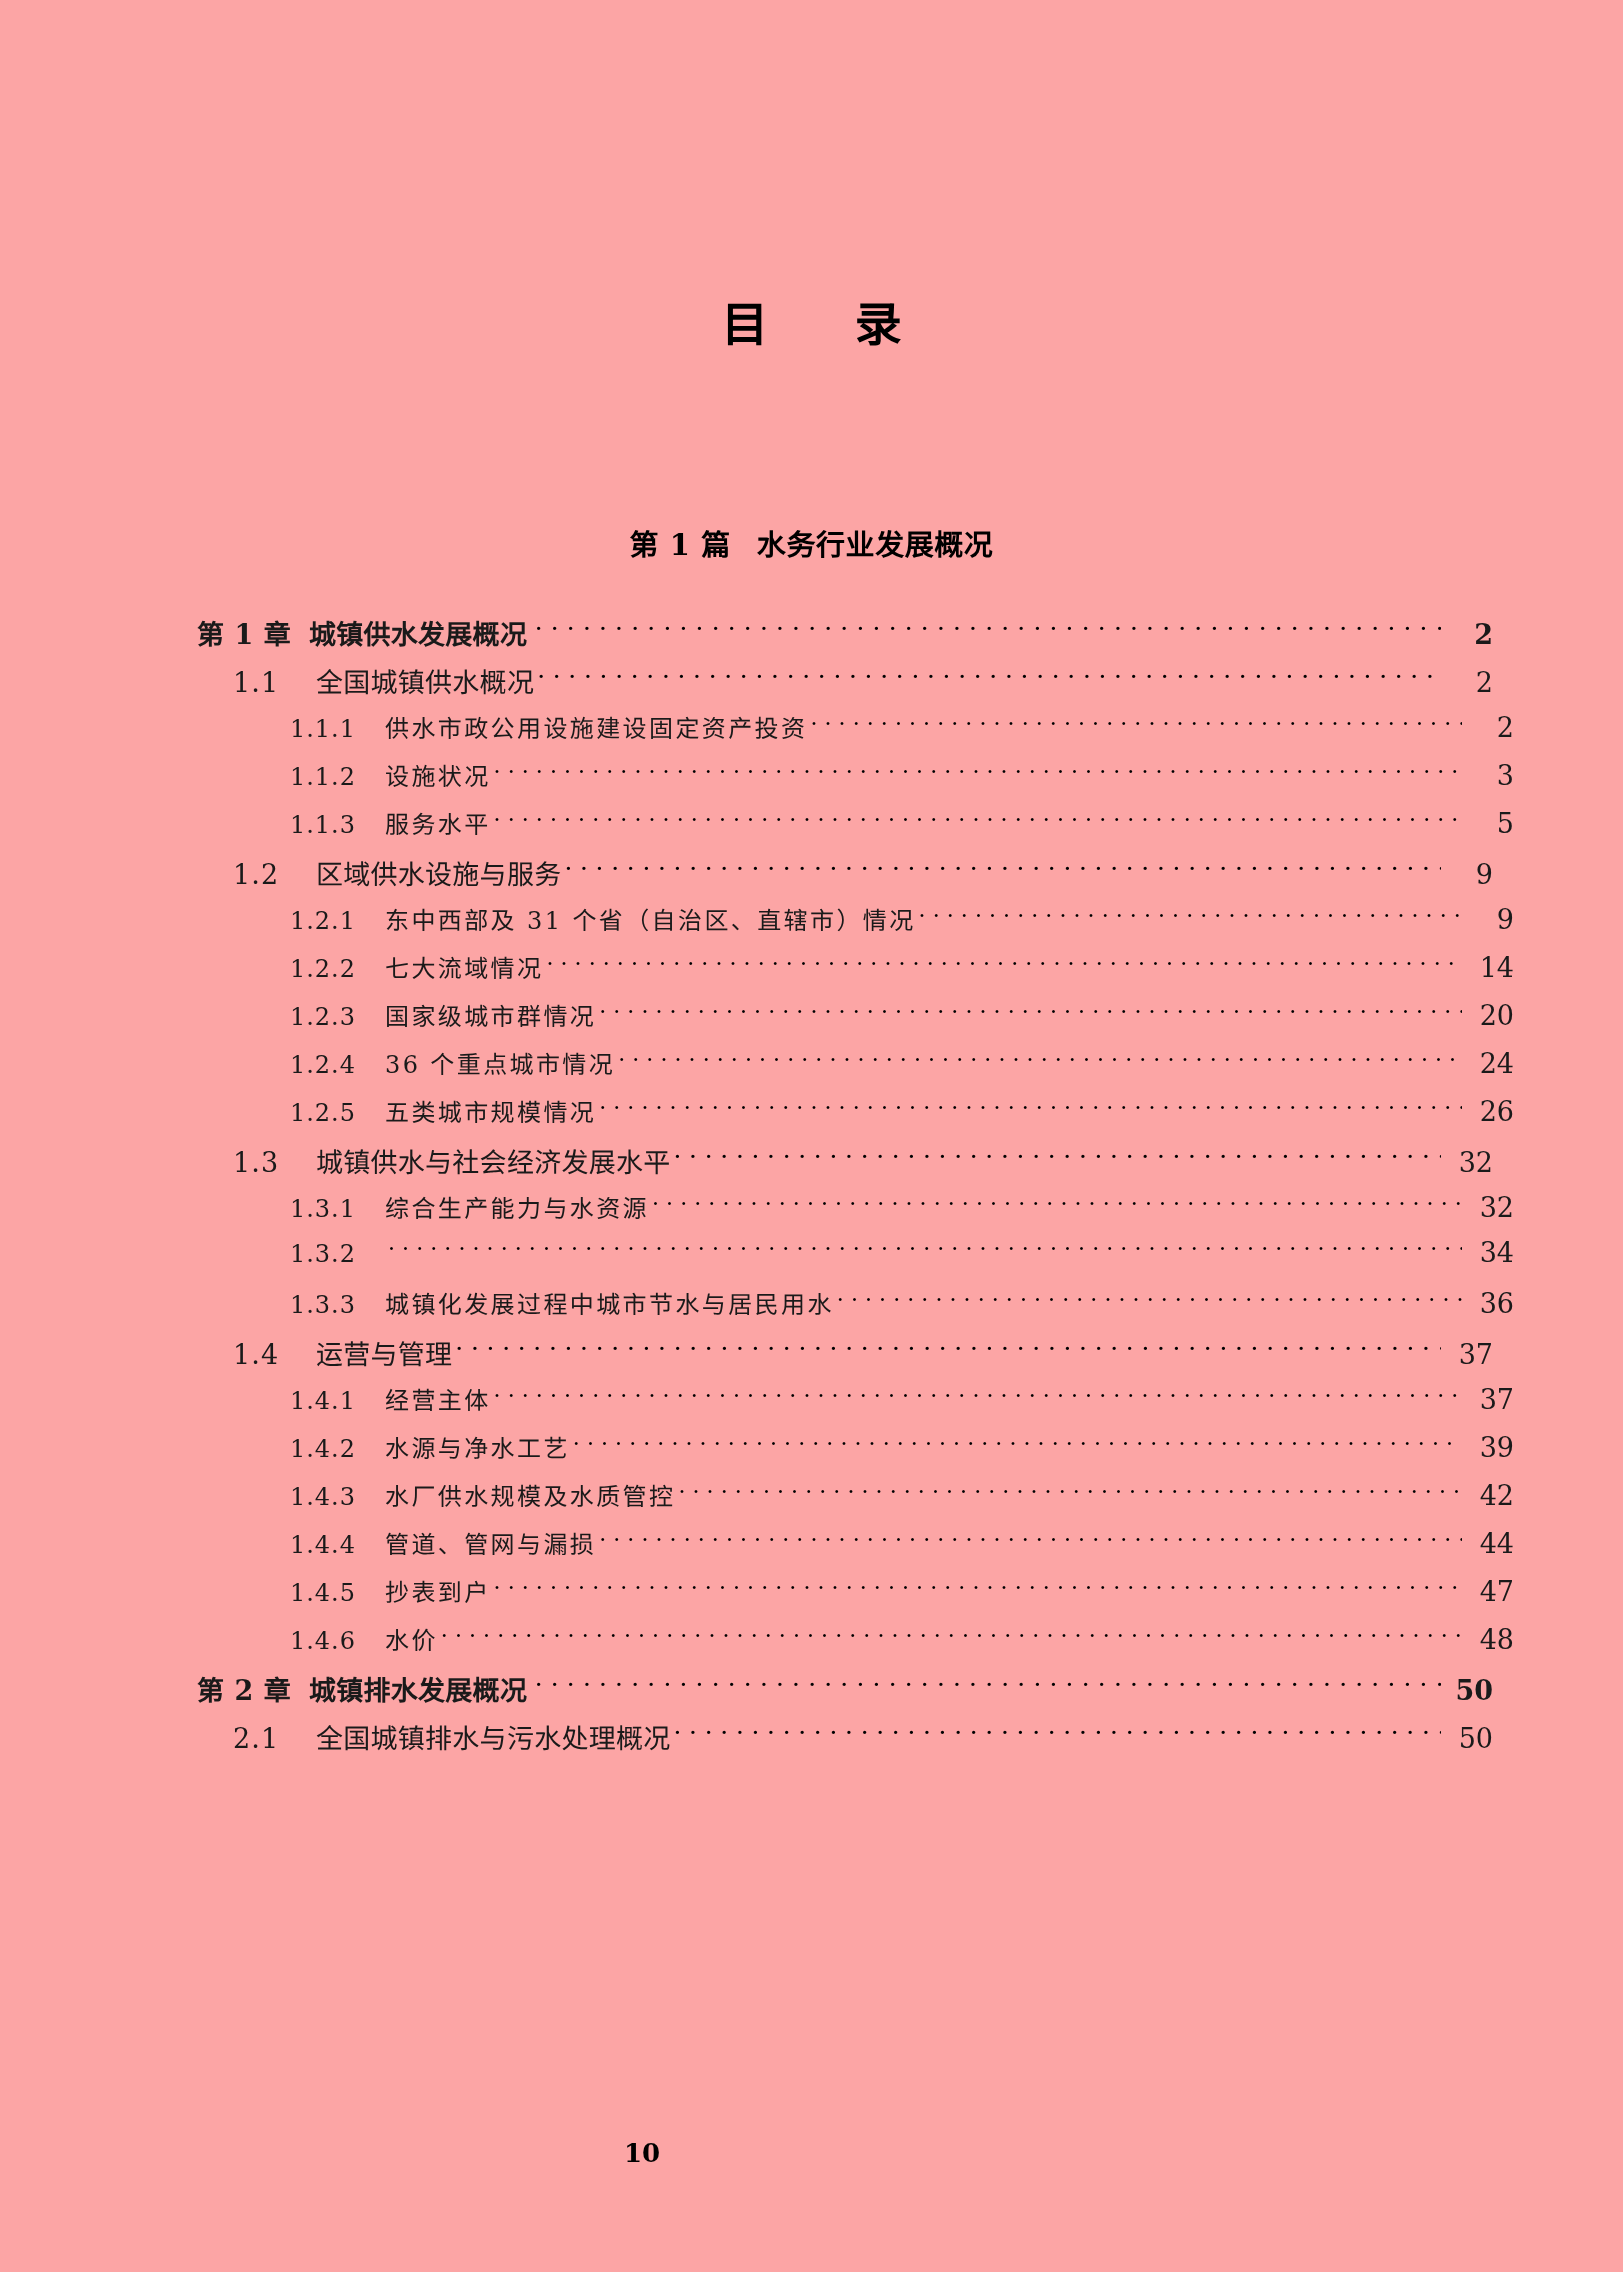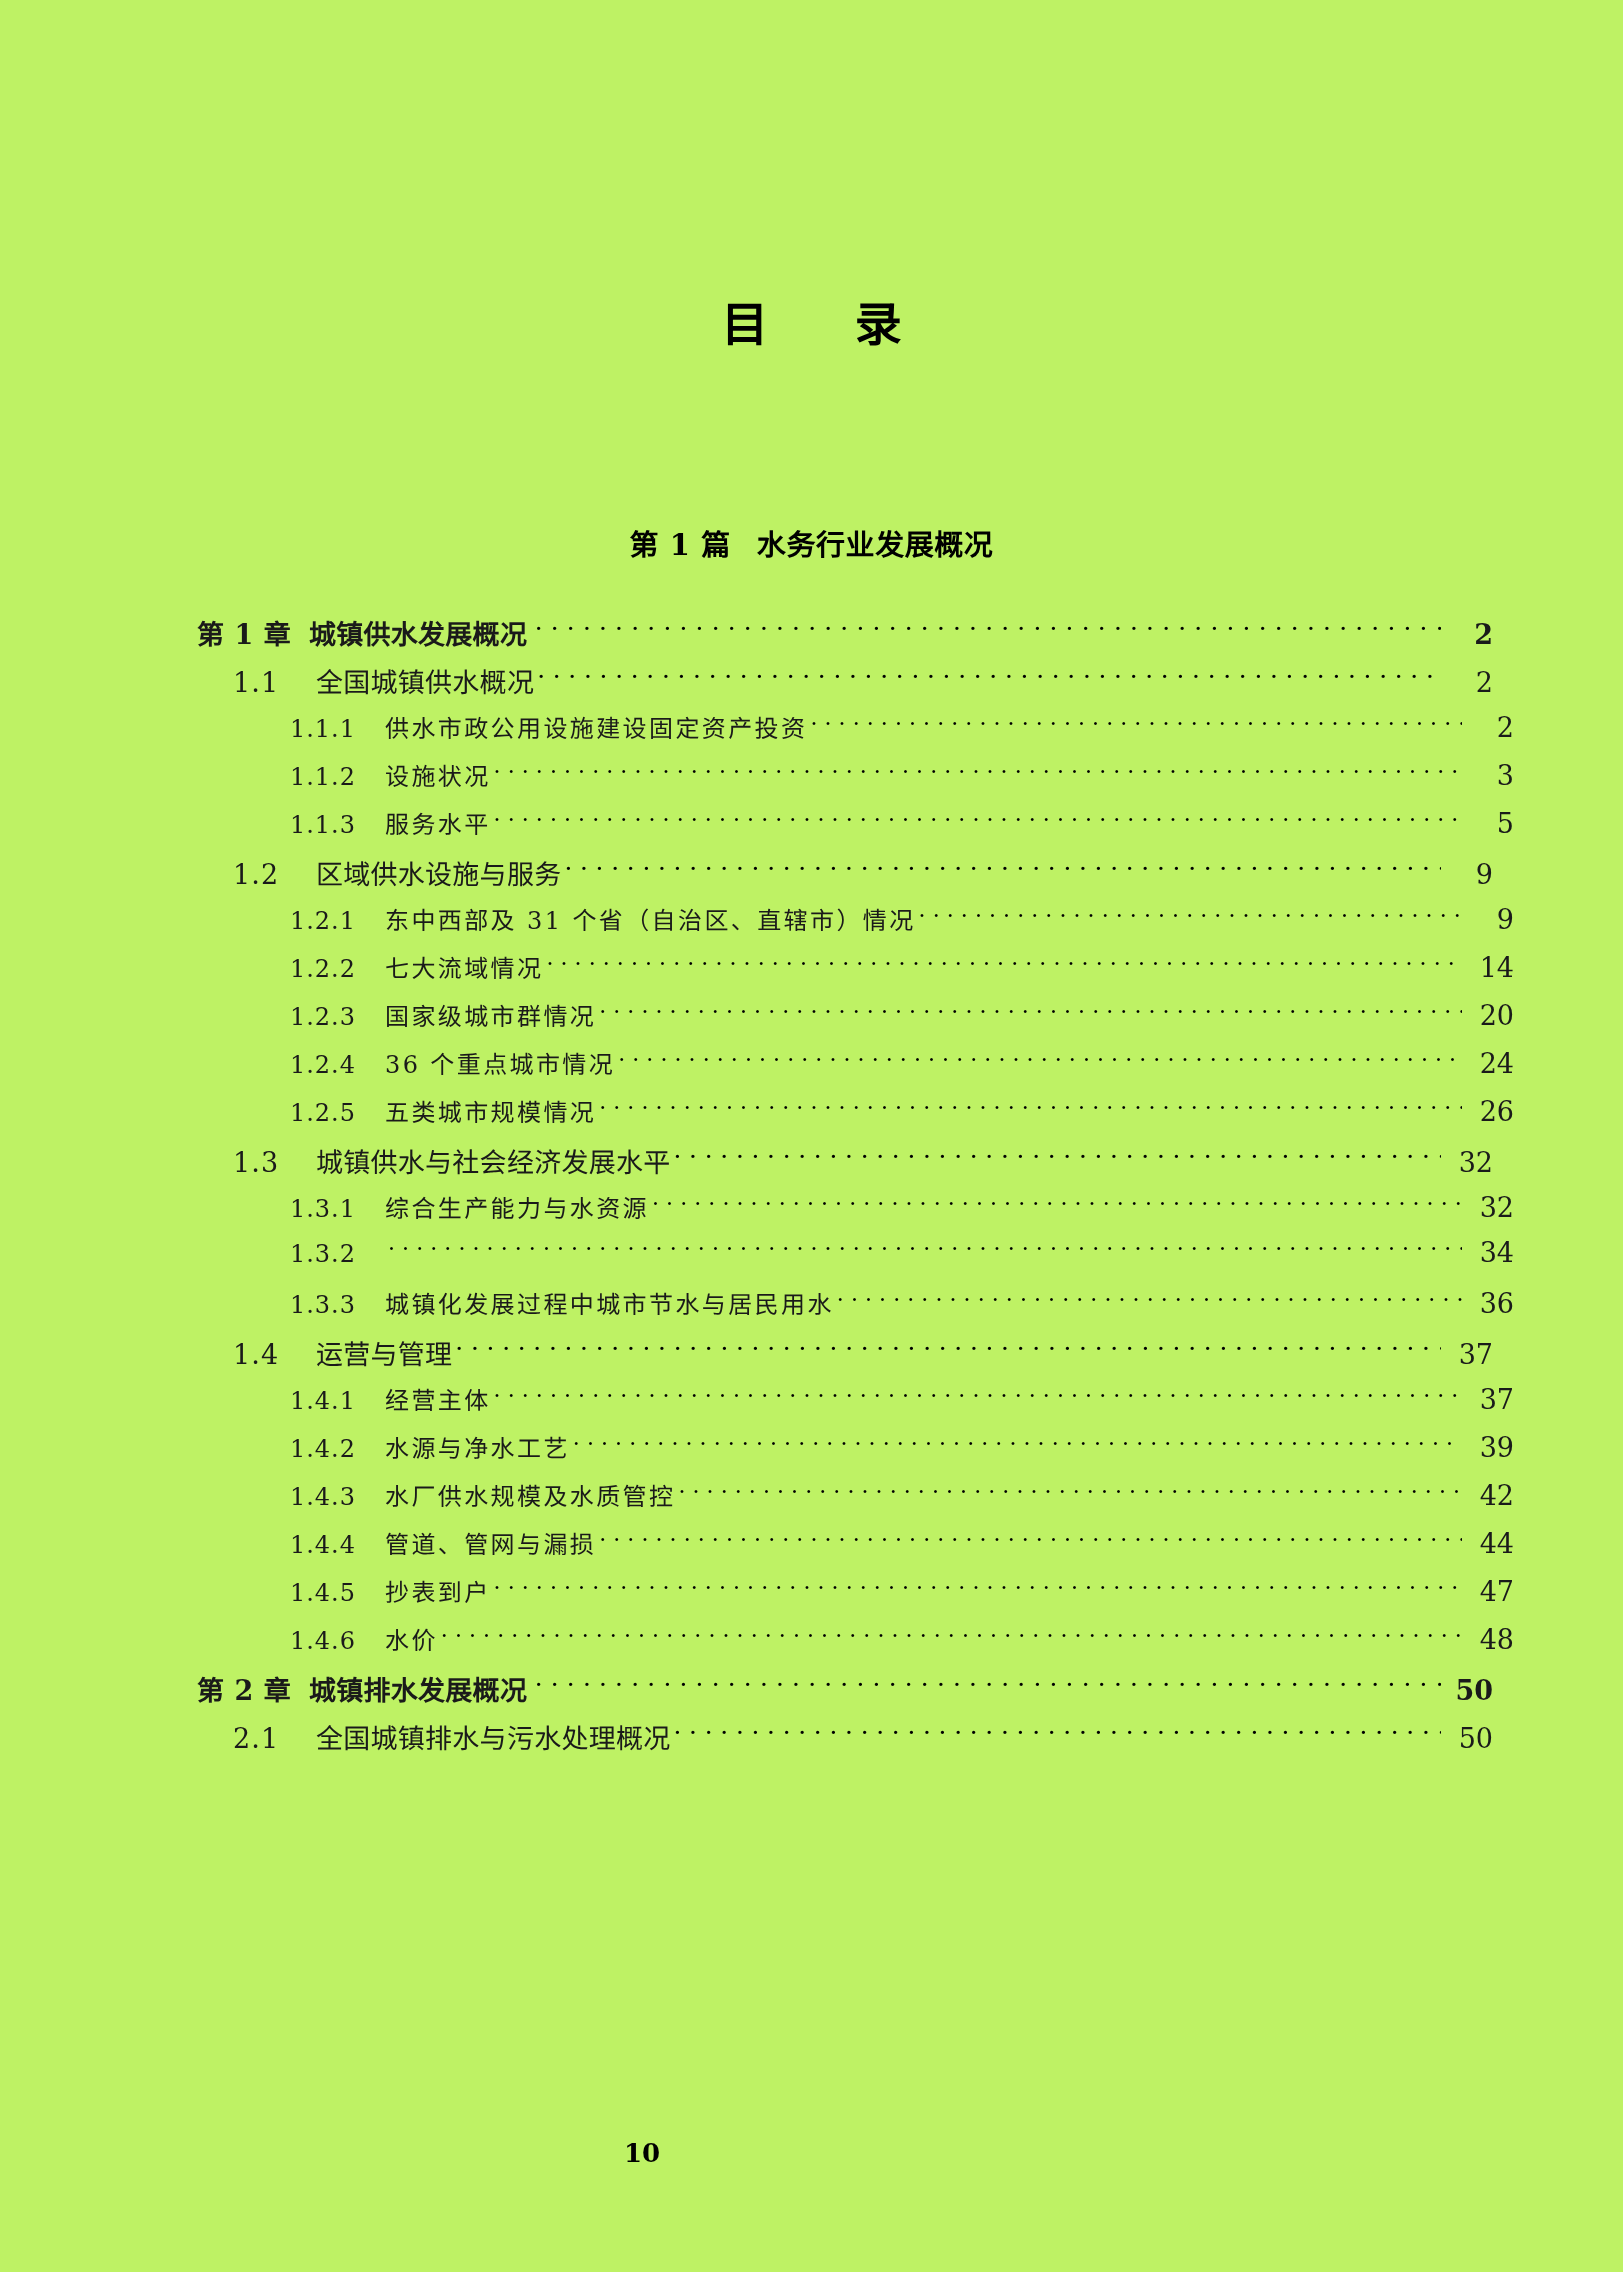--- a/index.html
+++ b/index.html
@@ -10,21 +10,21 @@
   }
   body {
     font-family: "DejaVu Serif", "Liberation Serif", serif;
     color: #1a1a1a;
   }
 
   .page {
     position: relative;
     width: 1623px;
     height: 2273px;
-    background: #bef264;
+    background: #fca5a5;
     box-sizing: border-box;
     overflow: hidden;
   }
 
   
   .doc-title {
     position: absolute;
     top: 286px;
     left: 0;
     width: 1623px;

